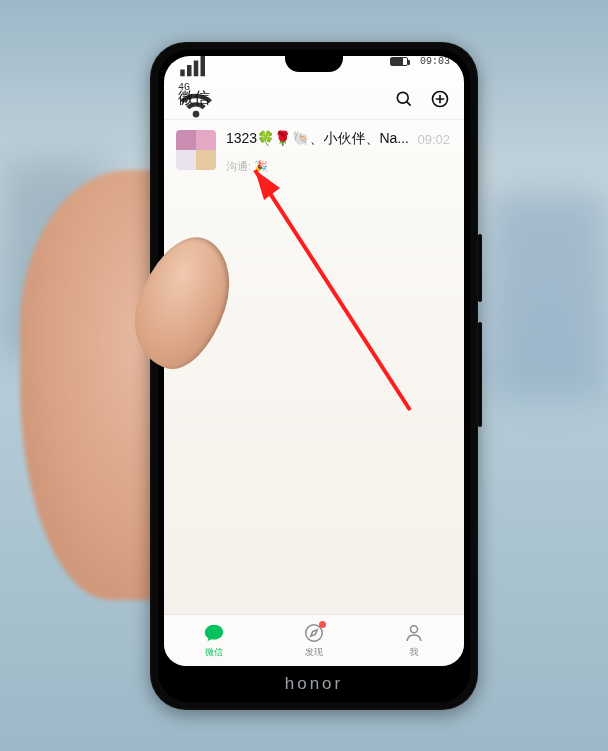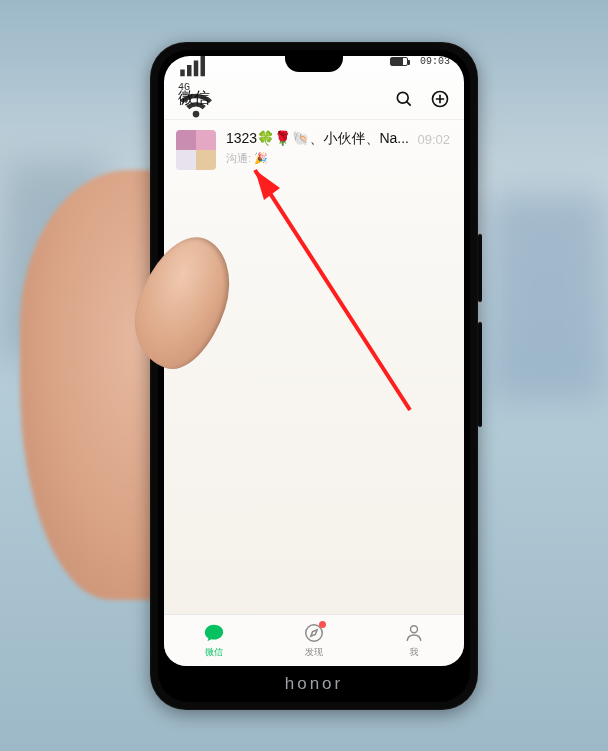--- a/index.html
+++ b/index.html
@@ -106,21 +106,21 @@
   }
   .avatar.quad div{width:50%;height:50%;}
   .avatar.single{width:40px;height:40px;}
   .chat-main{flex:1;min-width:0;}
   .chat-title{
     font-size:14px;color:#111;
     white-space:nowrap;overflow:hidden;text-overflow:ellipsis;
     display:flex;align-items:center;gap:2px;
   }
   .chat-sub{
-    font-size:11px;color:#b8b8b8;margin-top:3px;
+    font-size:11px;color:#b8b8b8;margin-top:11px;
     white-space:nowrap;overflow:hidden;text-overflow:ellipsis;
   }
   .chat-time{
     font-size:13px;color:#c6c6c6;
     position:absolute; right:14px; top:12px;
   }
   
   .tabbar{
     position:absolute;left:0;right:0;bottom:0;
     height:52px;

